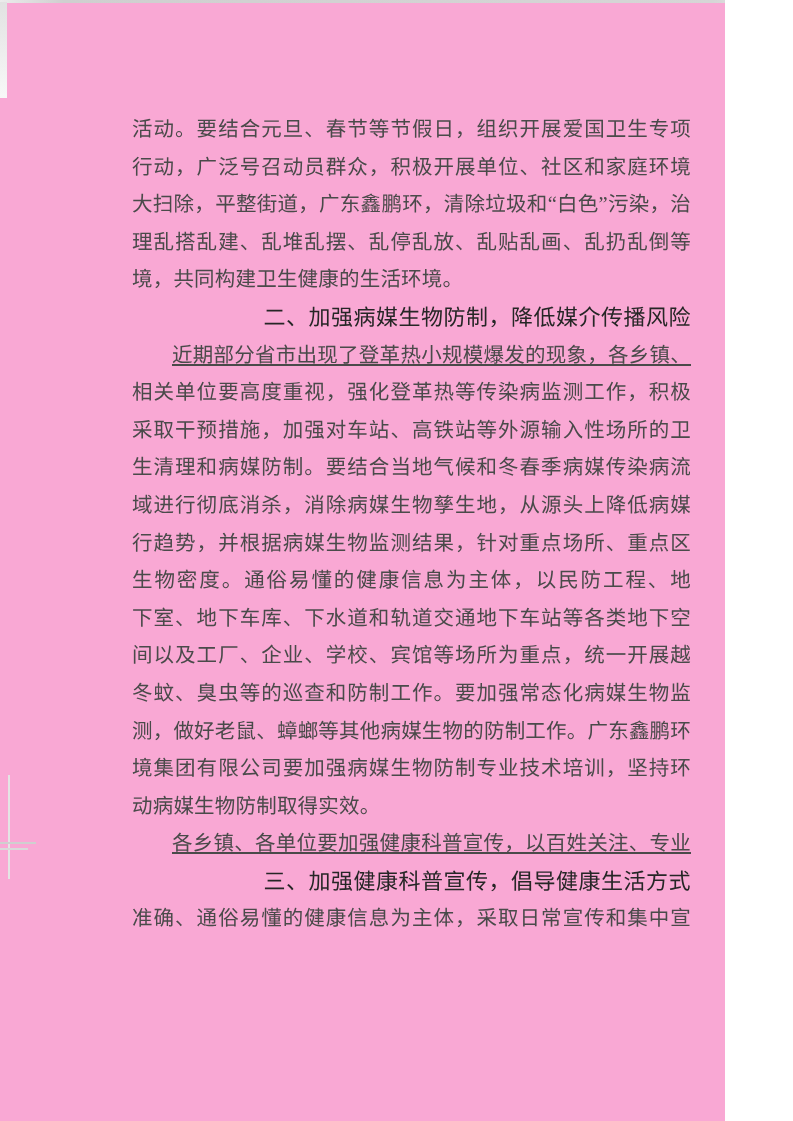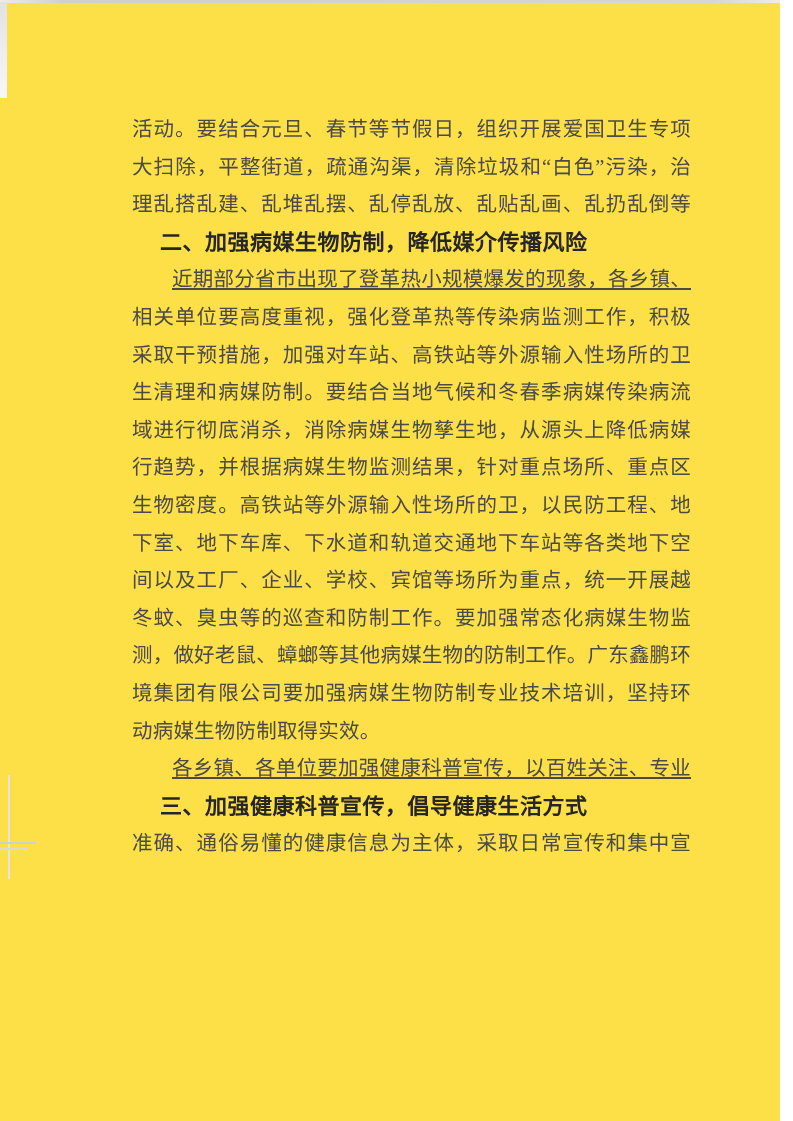--- a/index.html
+++ b/index.html
@@ -3,23 +3,23 @@
 <meta charset="utf-8">
 <title>Scanned Document Page</title>
 <style>
   html, body {
     margin: 0;
     padding: 0;
     background: #ffffff;
   }
   .page {
     position: relative;
-    width: 780px;
+    width: 725px;
     height: 1121px;
-    background: #fde047;
+    background: #f9a8d4;
     overflow: hidden;
     font-family: "Liberation Serif", serif;
   }
   
   .scan-top {
     position: absolute; left: 0; top: 0;
     width: 793px; height: 3px;
     background: linear-gradient(90deg, #ececec, #cfcfcf 8%, #d6d6d6 90%, #f1f1f1);
   }
   .scan-left {
@@ -63,50 +63,52 @@
   }
   .row.line.last {
     text-align-last: left;
   }
   .row.line.indent-first {
     text-indent: 40px;
     text-decoration: underline;
   }
   .row.heading {
     font-family: "Liberation Sans", sans-serif;
-    font-weight: 700;
+    font-weight: 400;
     font-size: 22px;
     color: #262626;
     padding-left: 28px;
     letter-spacing: 0.5px;
-    text-align: left;
+    text-align: right;
   }
 </style>
 </head>
 <body>
 
 <div class="page">
   <div class="scan-top"></div>
   <div class="scan-left"></div>
   <div class="mark-v"></div>
   <div class="mark-h1"></div>
   <div class="mark-h2"></div>
 
   <main class="text-block" id="doc">
       <div class="row line">活动。要结合元旦、春节等节假日，组织开展爱国卫生专项</div>
-      <div class="row line">大扫除，平整街道，疏通沟渠，清除垃圾和“白色”污染，治</div>
+      <div class="row line">行动，广泛号召动员群众，积极开展单位、社区和家庭环境</div>
+      <div class="row line">大扫除，平整街道，广东鑫鹏环，清除垃圾和“白色”污染，治</div>
       <div class="row line">理乱搭乱建、乱堆乱摆、乱停乱放、乱贴乱画、乱扔乱倒等</div>
+      <div class="row line last">境，共同构建卫生健康的生活环境。</div>
       <div class="row heading">二、加强病媒生物防制，降低媒介传播风险</div>
       <div class="row line indent-first">近期部分省市出现了登革热小规模爆发的现象，各乡镇、</div>
       <div class="row line">相关单位要高度重视，强化登革热等传染病监测工作，积极</div>
       <div class="row line">采取干预措施，加强对车站、高铁站等外源输入性场所的卫</div>
       <div class="row line">生清理和病媒防制。要结合当地气候和冬春季病媒传染病流</div>
       <div class="row line">域进行彻底消杀，消除病媒生物孳生地，从源头上降低病媒</div>
       <div class="row line">行趋势，并根据病媒生物监测结果，针对重点场所、重点区</div>
-      <div class="row line">生物密度。高铁站等外源输入性场所的卫，以民防工程、地</div>
+      <div class="row line">生物密度。通俗易懂的健康信息为主体，以民防工程、地</div>
       <div class="row line">下室、地下车库、下水道和轨道交通地下车站等各类地下空</div>
       <div class="row line">间以及工厂、企业、学校、宾馆等场所为重点，统一开展越</div>
       <div class="row line">冬蚊、臭虫等的巡查和防制工作。要加强常态化病媒生物监</div>
       <div class="row line">测，做好老鼠、蟑螂等其他病媒生物的防制工作。广东鑫鹏环</div>
       <div class="row line">境集团有限公司要加强病媒生物防制专业技术培训，坚持环</div>
       <div class="row line last">动病媒生物防制取得实效。</div>
       <div class="row line indent-first">各乡镇、各单位要加强健康科普宣传，以百姓关注、专业</div>
       <div class="row heading">三、加强健康科普宣传，倡导健康生活方式</div>
       <div class="row line">准确、通俗易懂的健康信息为主体，采取日常宣传和集中宣</div>
     </main>

